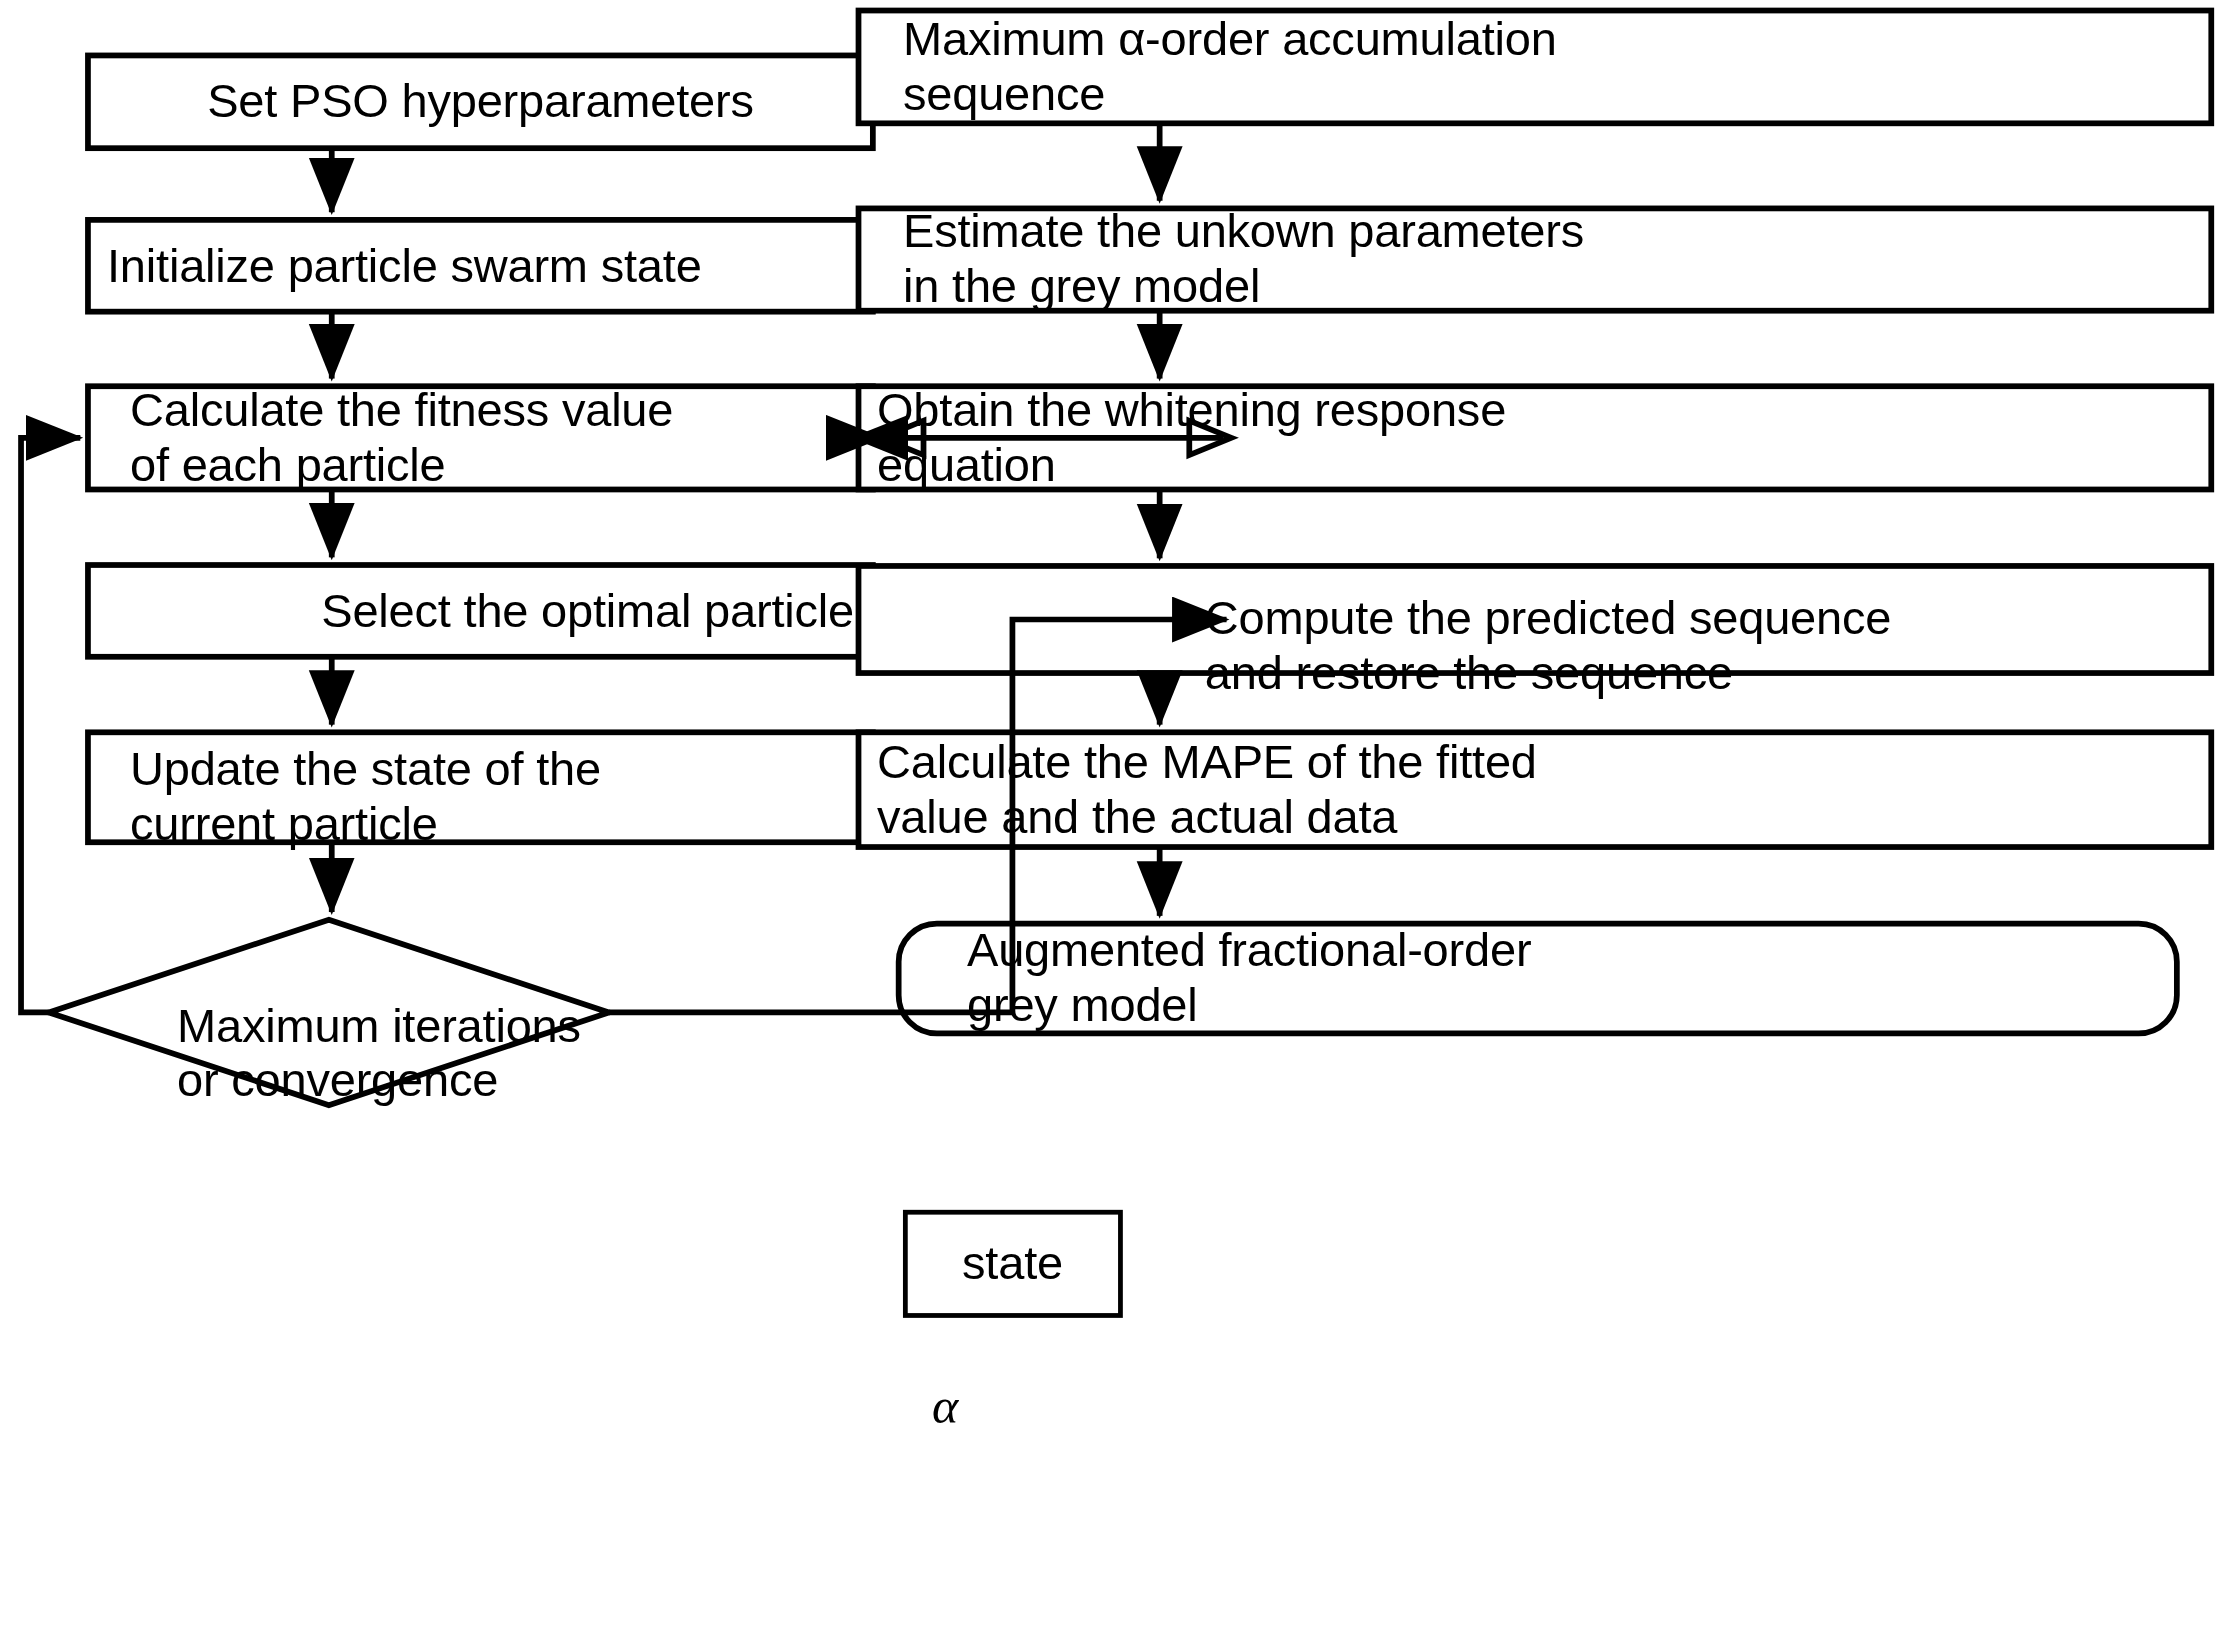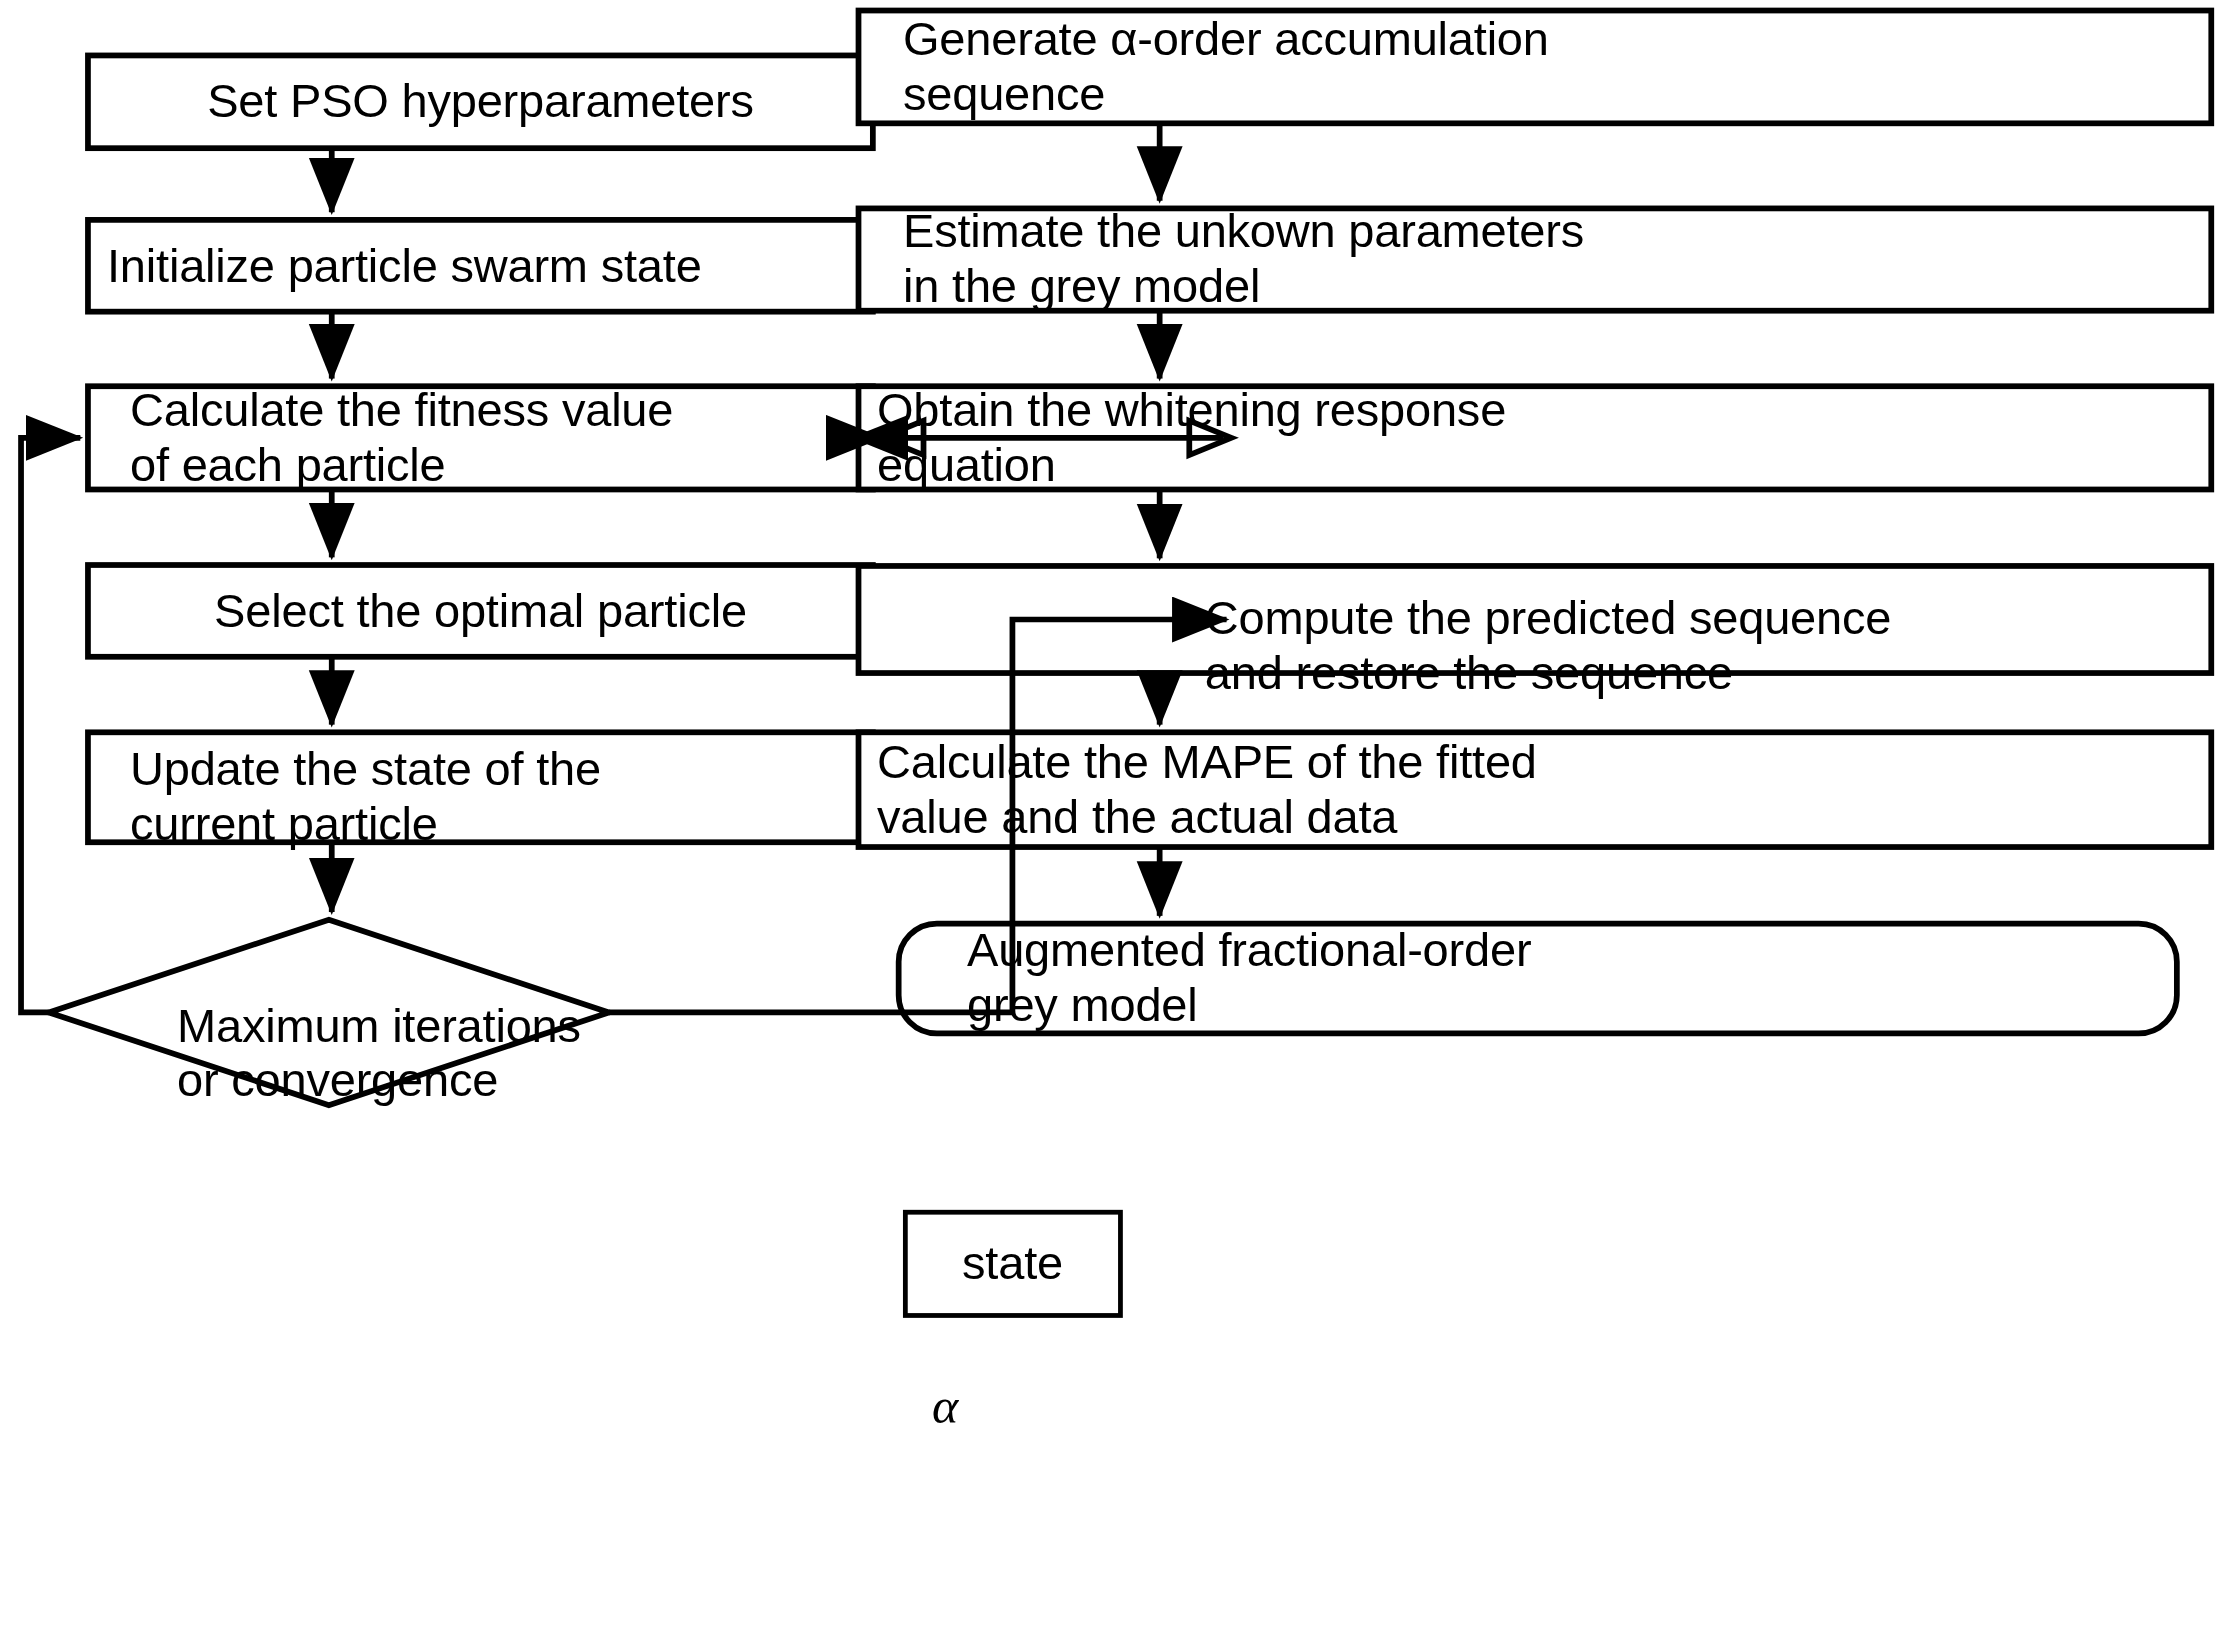--- a/index.html
+++ b/index.html
@@ -131,36 +131,36 @@
 
   <div class="nodetext t-center-v" style="left:107px; top:220px; width:747px; height:92px; justify-content:flex-start;">
     <span>Initialize particle swarm state</span>
   </div>
 
   <div class="nodetext t-center-v" style="left:130px; top:386px; width:726px; height:103px;">
     <span>Calculate the fitness value
 of each particle</span>
   </div>
 
-  <div class="nodetext t-center-v" style="left:107px; top:565px; width:747px; height:92px; justify-content:center;">
+  <div class="nodetext t-center-v" style="left:107px; top:565px; width:747px; height:92px; justify-content:flex-end;">
     <span>Select the optimal particle</span>
   </div>
 
   <div class="nodetext t-center-v" style="left:130px; top:732px; width:726px; height:110px;margin-top:10px;">
     <span>Update the state of the
 current particle</span>
   </div>
 
   <div class="nodetext t-center-v" style="left:177px; top:993px; width:421px; height:115px; justify-content:flex-start;align-items:flex-end;">
     <span>Maximum iterations
 or convergence</span>
   </div>
 
   <div class="nodetext t-center-v" style="left:903px; top:10.5px; width:1290px; height:113px;">
-    <span>Generate α-order accumulation
+    <span>Maximum α-order accumulation
 sequence</span>
   </div>
 
   <div class="nodetext t-center-v" style="left:903px; top:208px; width:1290px; height:102px;">
     <span>Estimate the unkown parameters
 in the grey model</span>
   </div>
 
   <div class="nodetext t-center-v" style="left:877px; top:386px; width:1310px; height:103px;">
     <span>Obtain the whitening response

